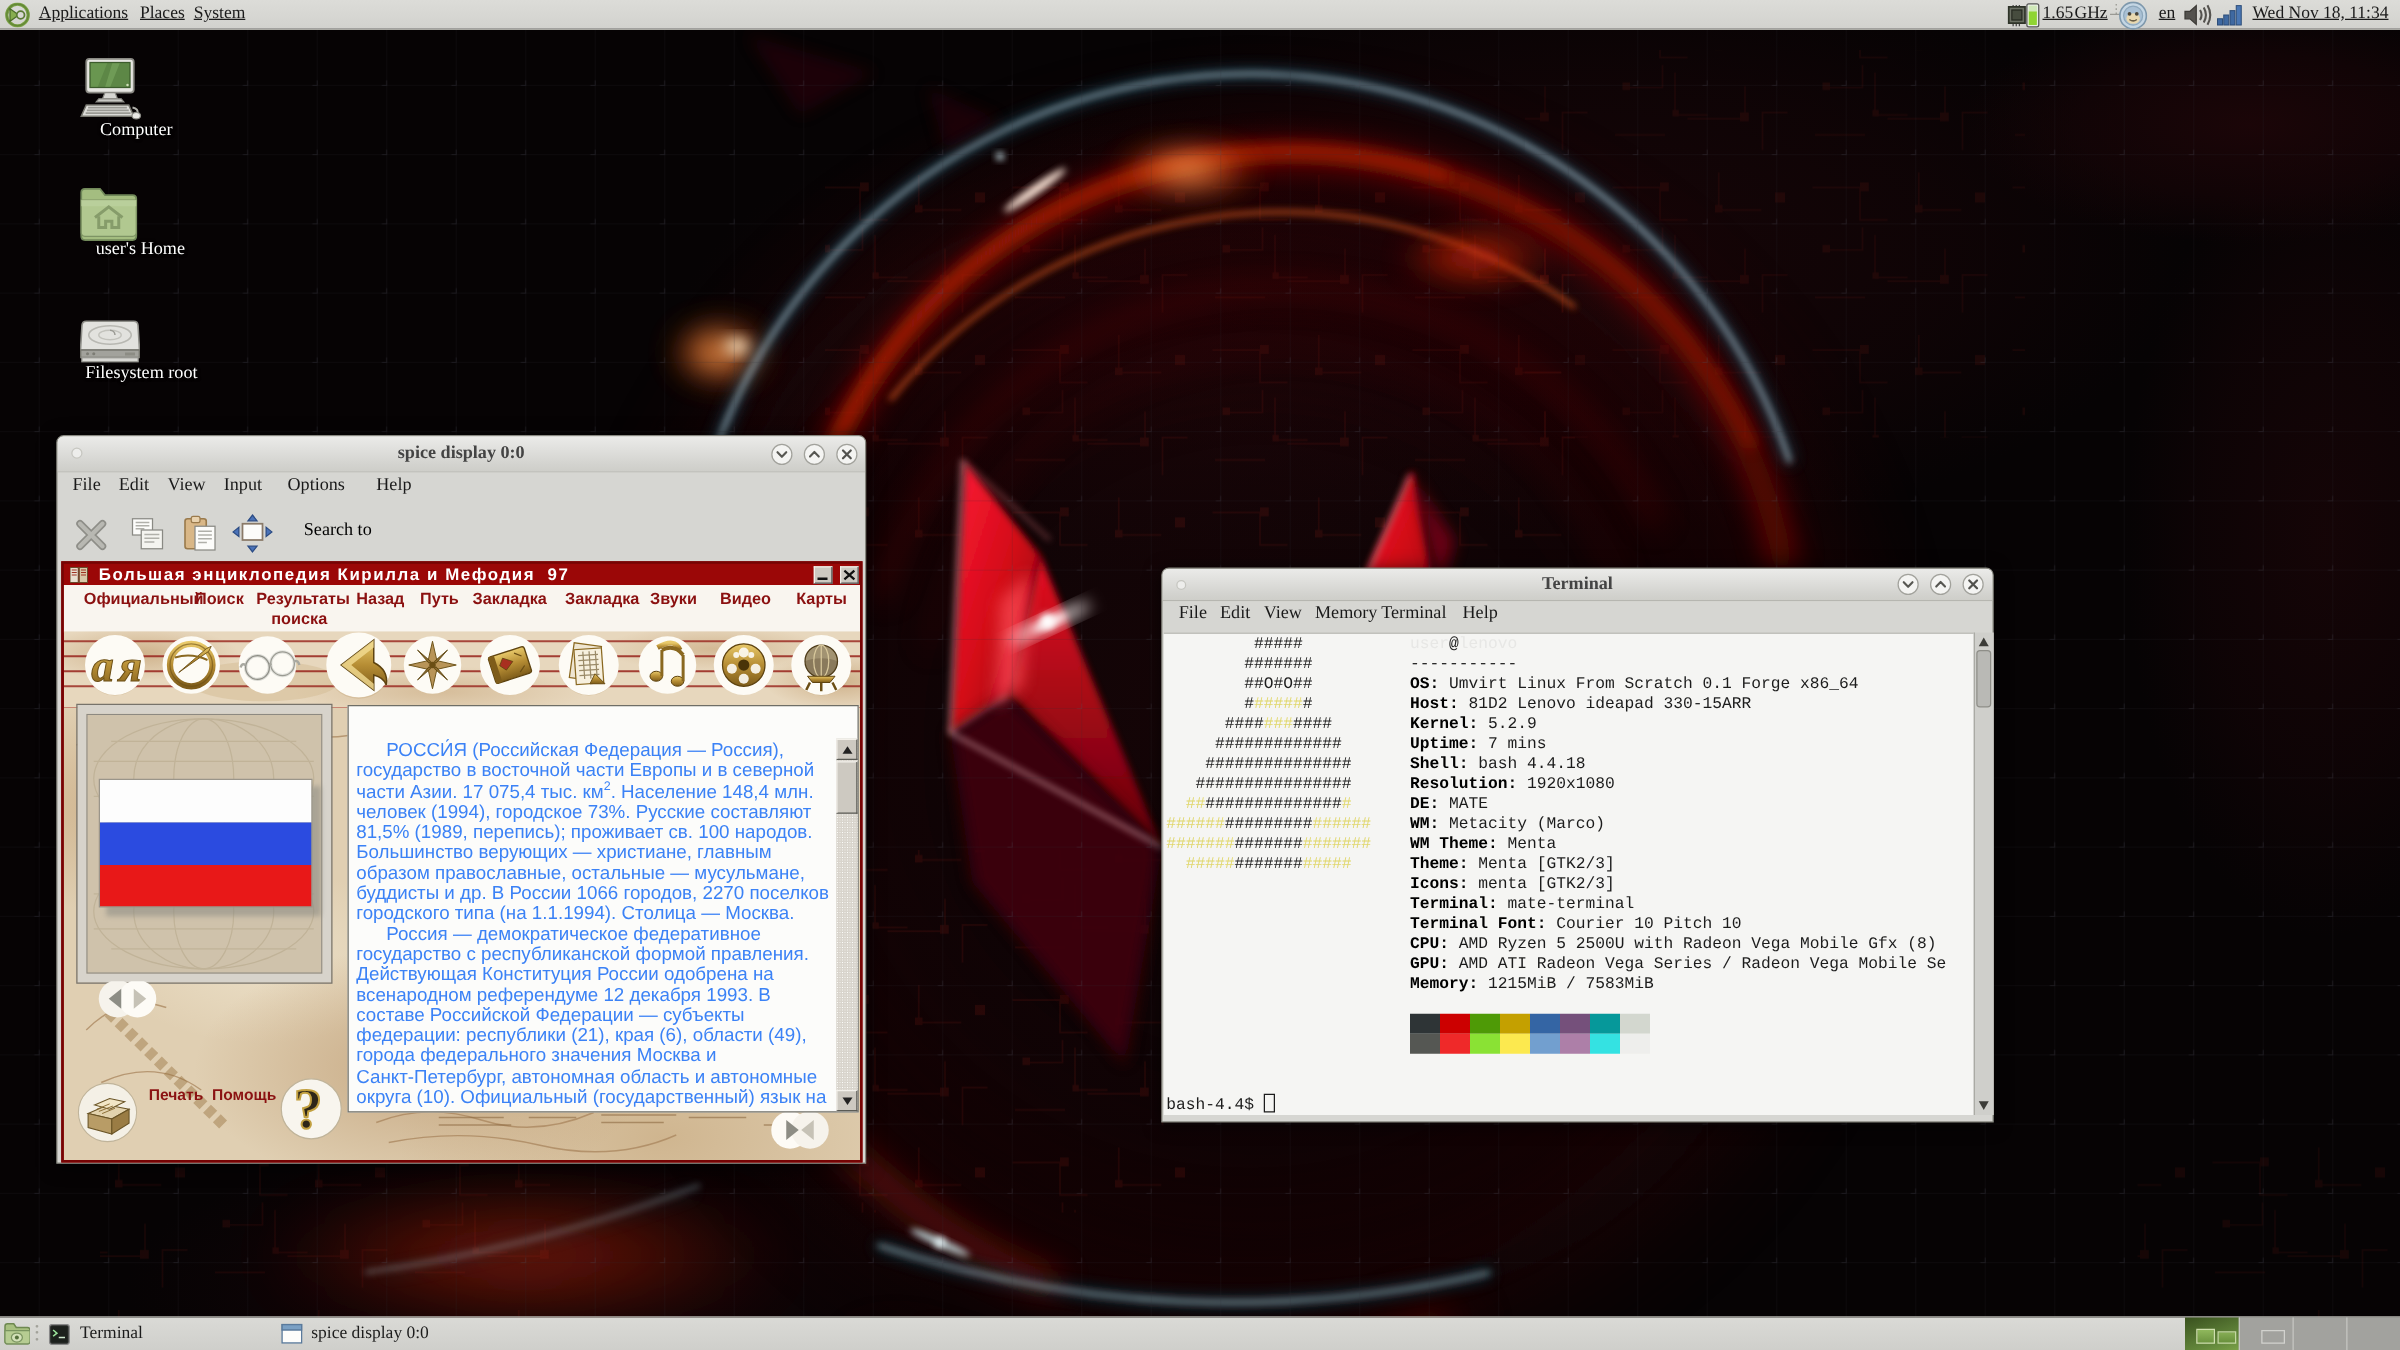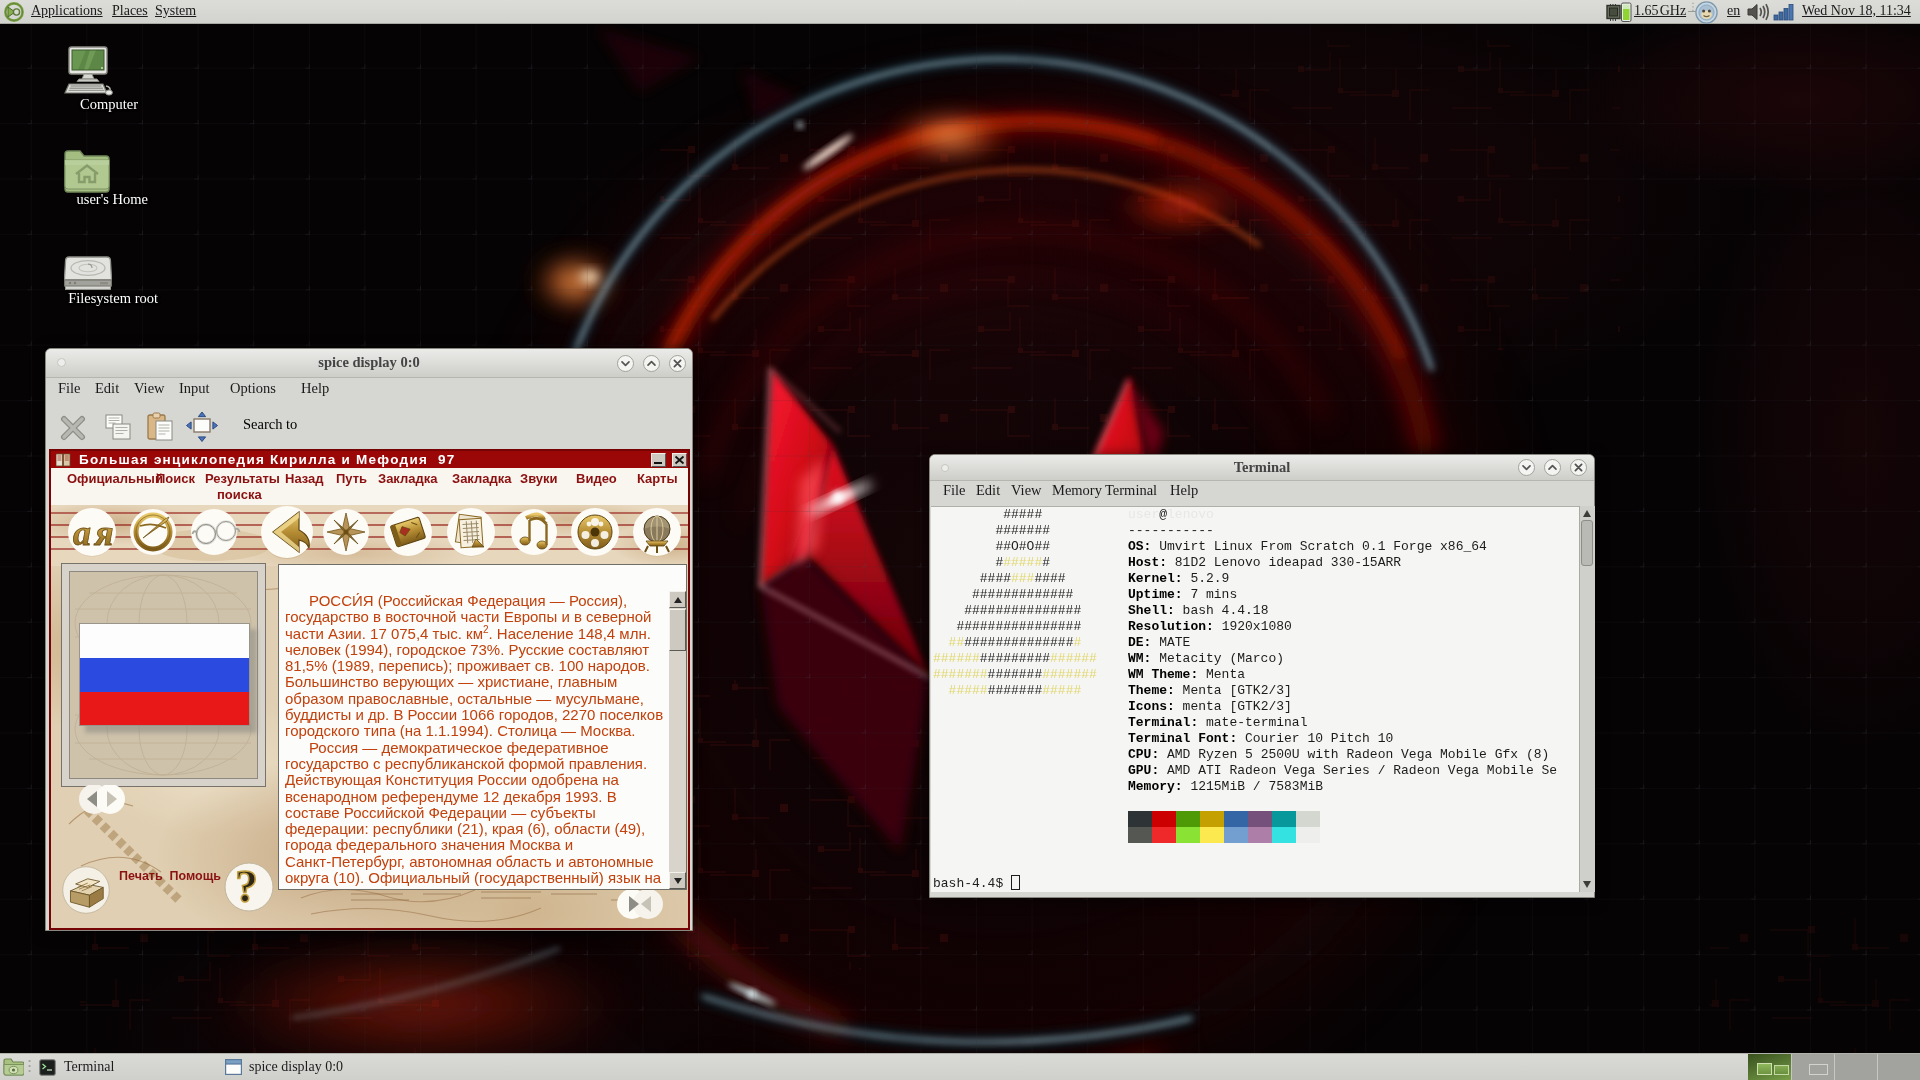--- a/index.html
+++ b/index.html
@@ -560,21 +560,21 @@
         </svg>
 
         <svg class="abs" style="left:563px;top:322px" width="52" height="34" viewBox="0 0 52 34">
           <circle cx="18" cy="16" r="15" fill="#fdfbf6"></circle>
             <circle cx="34" cy="16" r="15" fill="#f6f3ec"></circle>
           <path d="M 25 16 l -10 -8 v 16 Z" fill="#8d8d85"></path>
           <path d="M 27 16 l 10 -8 v 16 Z" fill="#c6c2b6"></path>
         </svg>
 
         <div class="abs sans" style="left:227px;top:-2px;width:409px;height:326px;background:#fcfcfa;border:1px solid #6e6e66">
-          <div class="abs" style="left:6px;top:28px;width:392px;font-size:15px;line-height:16.3px;color:#c2410c;white-space:nowrap" id="enctext">
+          <div class="abs" style="left:6px;top:28px;width:392px;font-size:15px;line-height:16.3px;color:#3b82f6;white-space:nowrap" id="enctext">
             <span style="margin-left:24px"></span>РОССИ́Я (Российская Федерация — Россия),<br>
             государство в восточной части Европы и в северной<br>
             части Азии. 17 075,4 тыс. км<sup style="font-size:10px">2</sup>. Население 148,4 млн.<br>
             человек (1994), городское 73%. Русские составляют<br>
             81,5% (1989, перепись); проживает св. 100 народов.<br>
             Большинство верующих — христиане, главным<br>
             образом православные, остальные — мусульмане,<br>
             буддисты и др. В России 1066 городов, 2270 поселков<br>
             городского типа (на 1.1.1994). Столица — Москва.<br>
             <span style="margin-left:24px"></span>Россия — демократическое федеративное<br>

